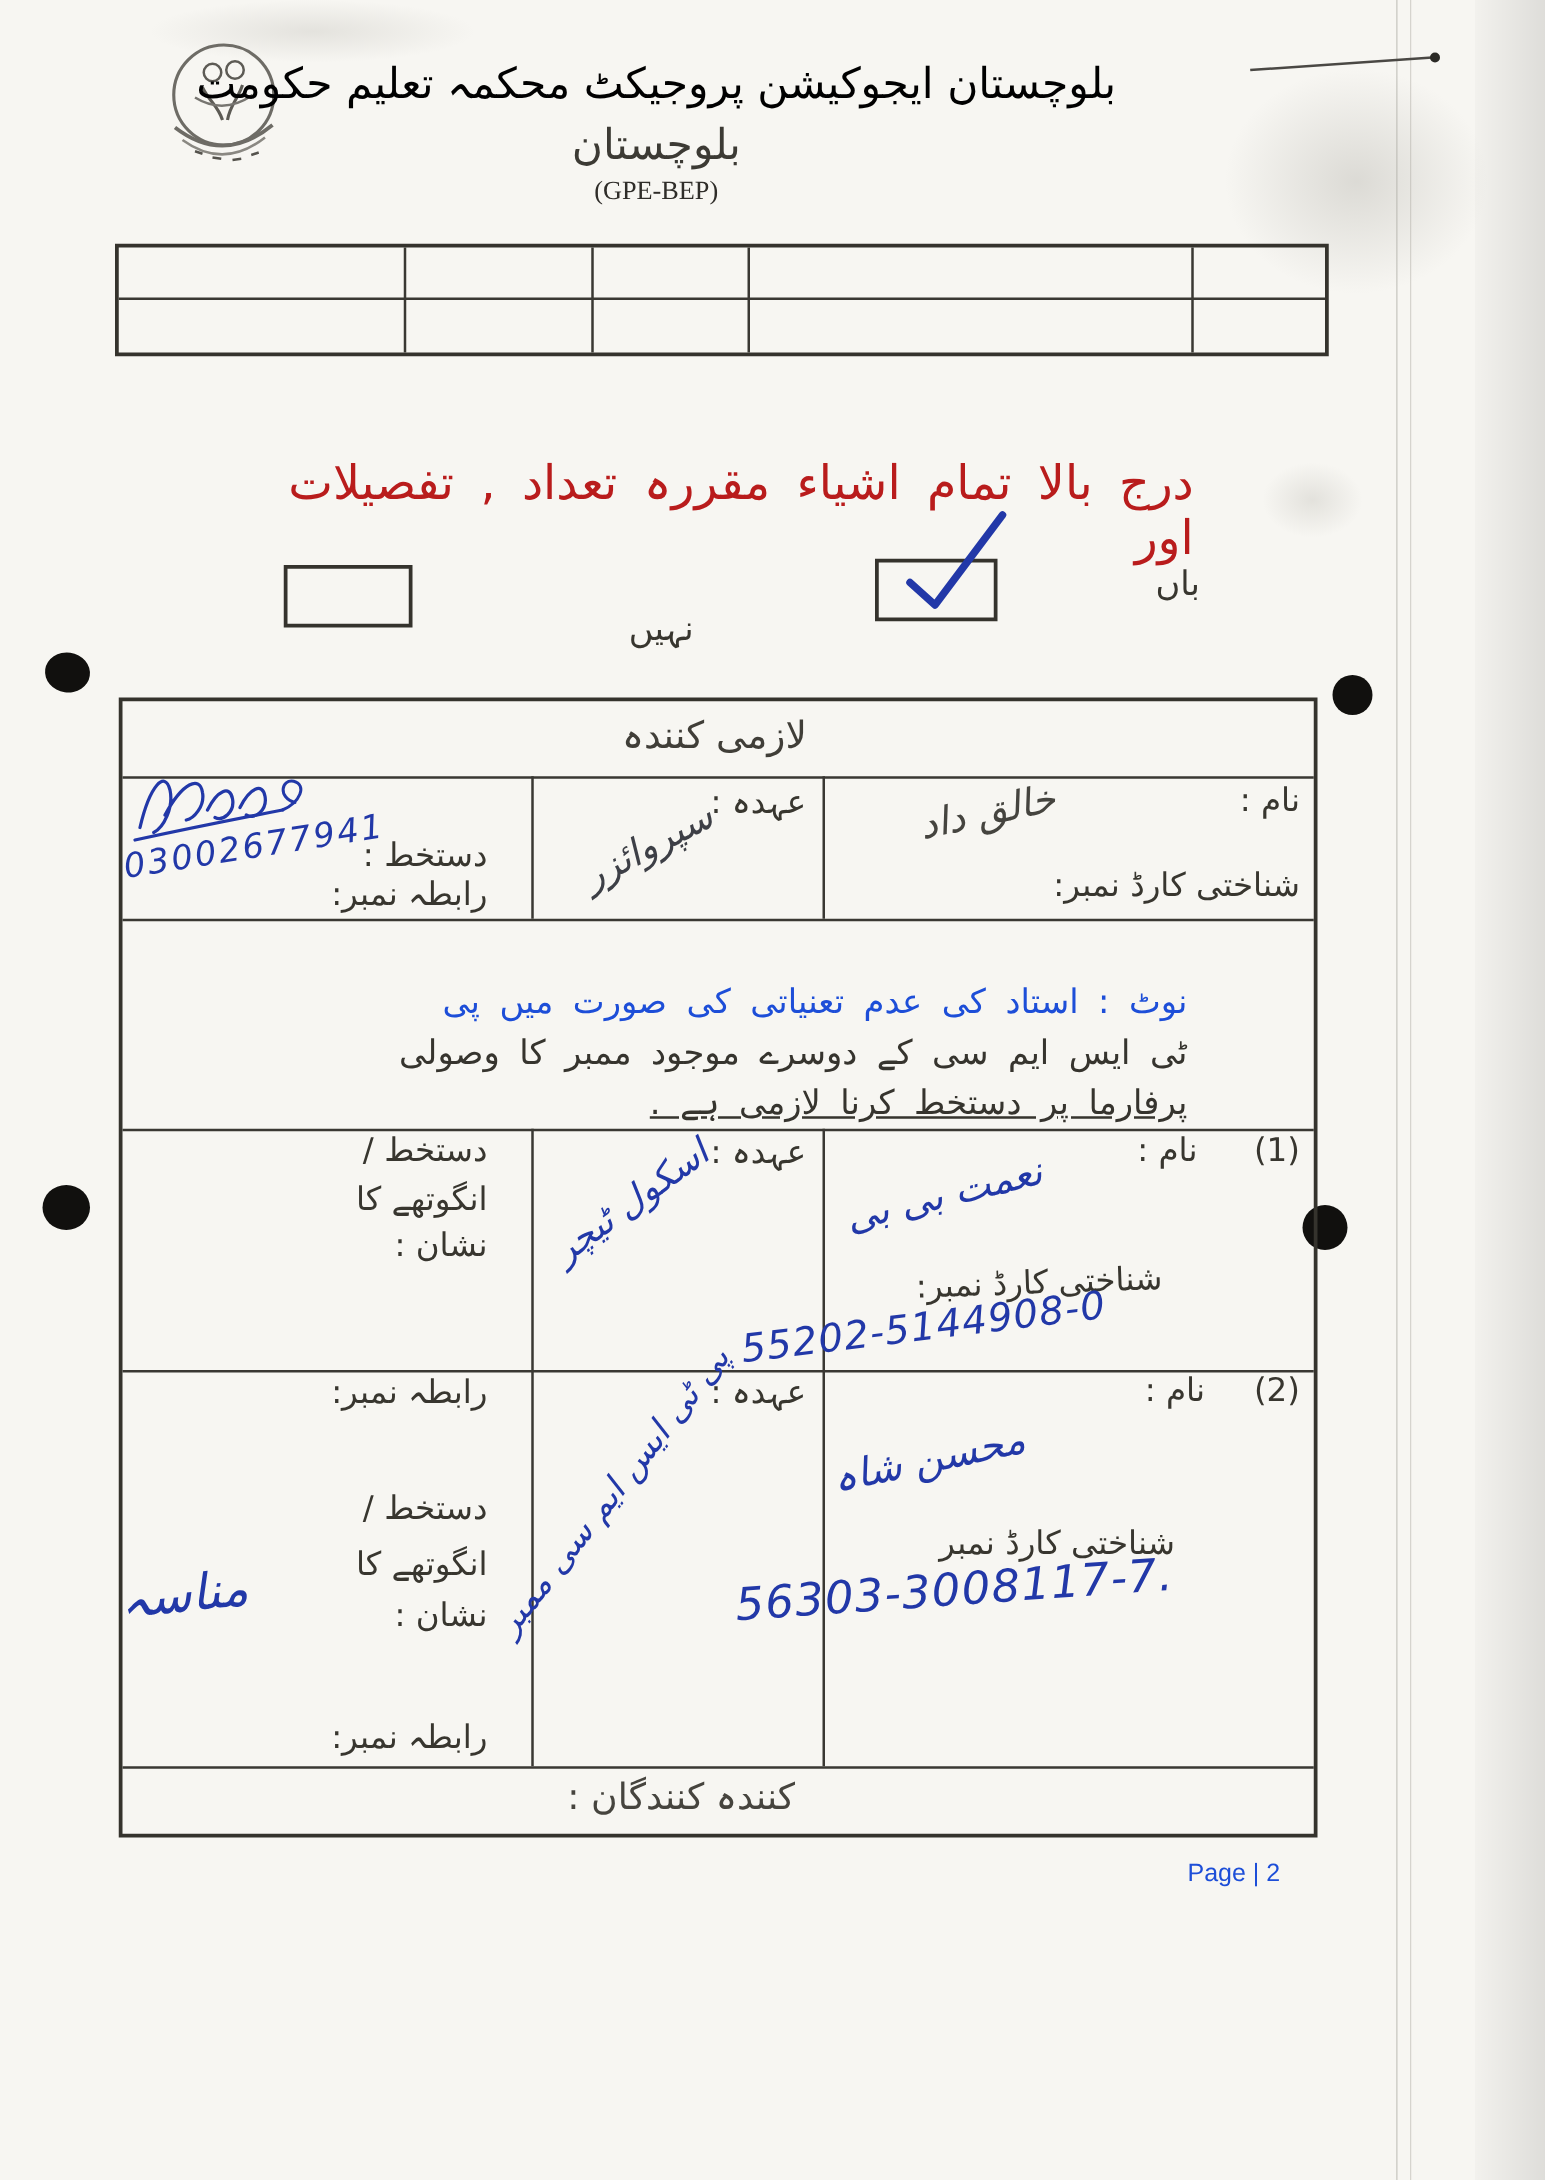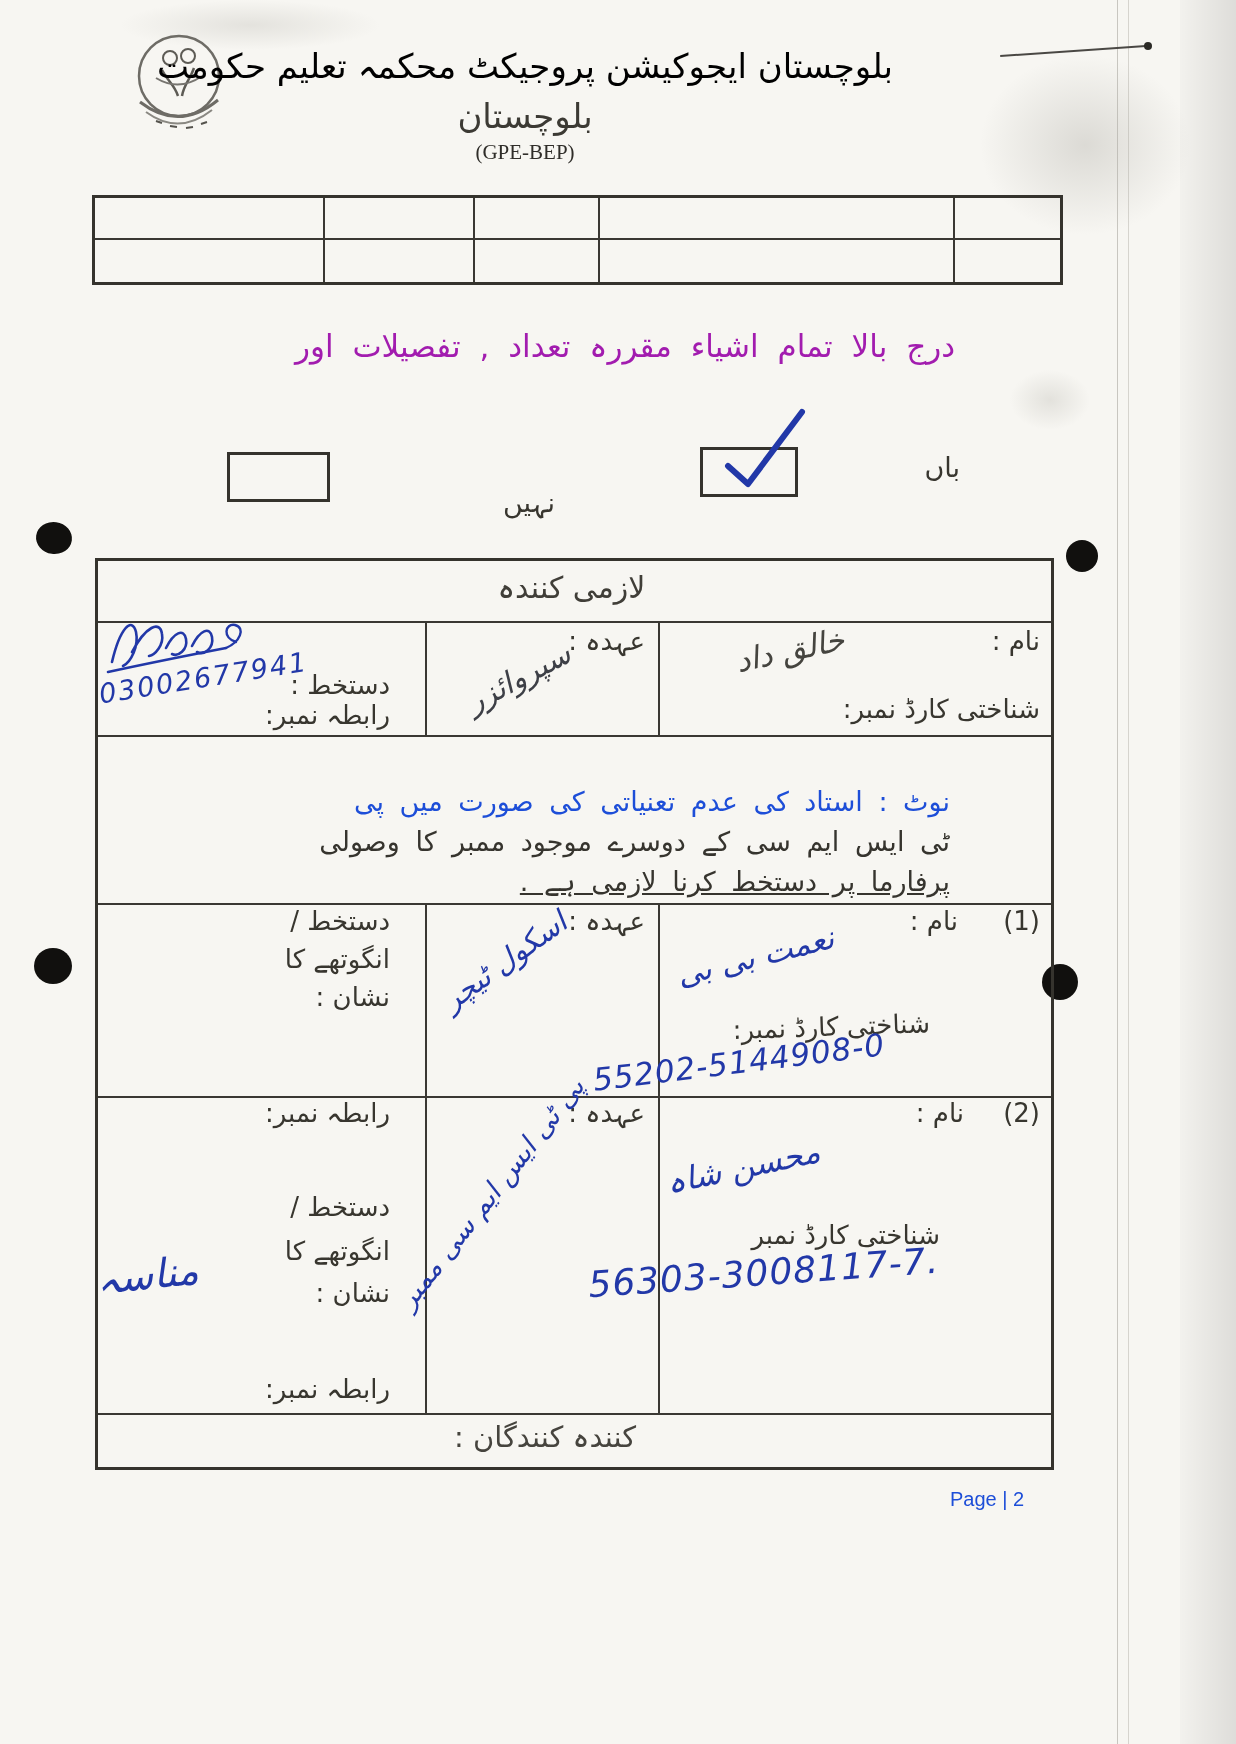--- a/index.html
+++ b/index.html
@@ -58,21 +58,21 @@
   <div class="abs ctr" style="left:50px;top:140px;width:950px;font-size:21px;font-family:'Liberation Serif',serif;color:#2f2d29;">(GPE-BEP)</div>
 
   <div class="abs" style="left:92px;top:195px;width:965px;height:84px;border:3px solid #35332d;">
     <div class="line-h" style="left:0;top:40px;width:965px;height:2px;"></div>
     <div class="line-v" style="left:228px;top:0;height:84px;"></div>
     <div class="line-v" style="left:378px;top:0;height:84px;"></div>
     <div class="line-v" style="left:503px;top:0;height:84px;"></div>
     <div class="line-v" style="left:858px;top:0;height:84px;"></div>
   </div>
 
-  <div class="abs urdu rgt" style="left:200px;top:328px;width:755px;font-size:31px;letter-spacing:1px;word-spacing:9px;color:#a21caf;">درج بالا تمام اشیاء مقررہ تعداد , تفصیلات اور</div>
+  <div class="abs urdu rgt" style="left:200px;top:364px;width:755px;font-size:38px;letter-spacing:1px;word-spacing:9px;color:#b91c1c;">درج بالا تمام اشیاء مقررہ تعداد , تفصیلات اور</div>
 
   <div class="abs urdu rgt lbl" style="left:870px;top:452px;width:90px;font-size:27px;">باں</div>
   <div class="abs box-border" style="left:700px;top:447px;width:92px;height:44px;"></div>
   <svg class="abs" style="left:718px;top:404px;" width="96" height="94" viewBox="0 0 96 94">
     <polyline points="10,62 30,80 84,8" fill="none" stroke="#2238a8" stroke-width="6" stroke-linecap="round" stroke-linejoin="round"></polyline>
   </svg>
   <div class="abs urdu rgt lbl" style="left:465px;top:460px;width:90px;font-size:27px;margin-top:27px;">نہیں</div>
   <div class="abs box-border" style="left:227px;top:452px;width:97px;height:44px;"></div>
 
   <div class="abs" style="left:95px;top:558px;width:953px;height:906px;border:3px solid #35332d;">

